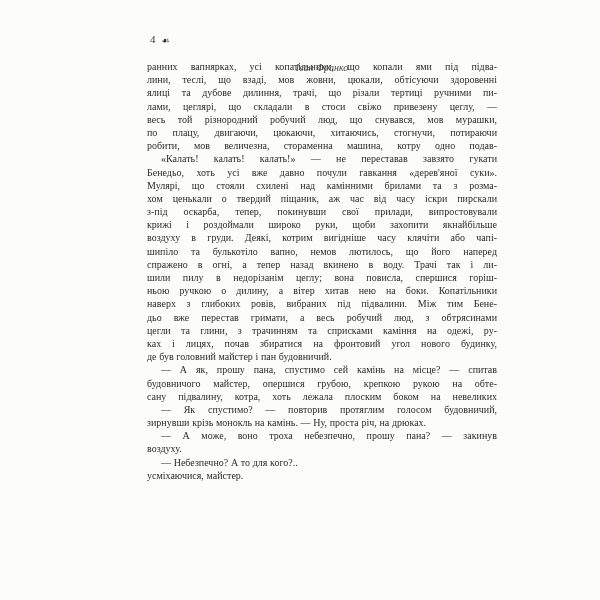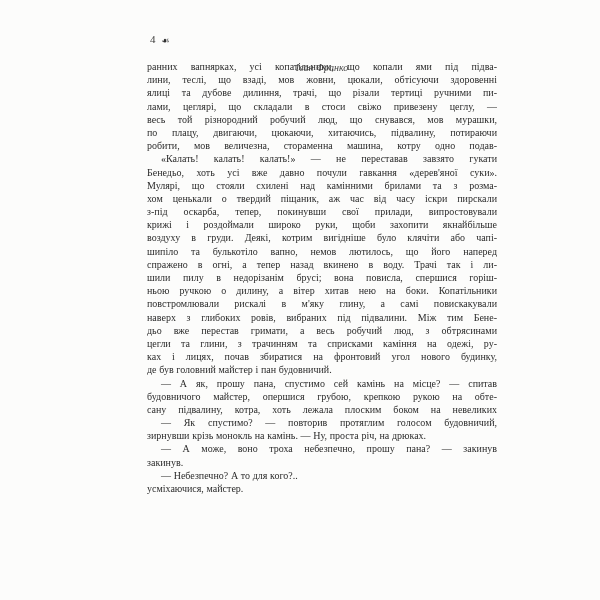--- a/index.html
+++ b/index.html
@@ -78,43 +78,42 @@
     <div class="running-header">
       <span class="page-num"><span>4</span>&nbsp;<span class="ornament">❧</span></span>
       <span class="running-title">Іван Франко</span>
     </div>
     <div class="text-block">
         <div class="line">ранних вапнярках, усі копатільники, що копали ями під підва-</div>
         <div class="line">лини, теслі, що взаді, мов жовни, цюкали, обтісуючи здоровенні</div>
         <div class="line">ялиці та дубове дилиння, трачі, що різали тертиці ручними пи-</div>
         <div class="line">лами, цеглярі, що складали в стоси свіжо привезену цеглу, —</div>
         <div class="line">весь той різнородний робучий люд, що снувався, мов мурашки,</div>
-        <div class="line">по плацу, двигаючи, цюкаючи, хитаючись, підвалину, потираючи</div>
+        <div class="line">по плацу, двигаючи, цюкаючи, хитаючись, стогнучи, потираючи</div>
         <div class="line">робити, мов величезна, стораменна машина, котру одно подав-</div>
         <div class="line indent">«Калать! калать! калать!» — не переставав завзято гукати</div>
         <div class="line">Бенедьо, хоть усі вже давно почули гавкання «дерев'яної суки».</div>
         <div class="line">Мулярі, що стояли схилені над камінними брилами та з розма-</div>
         <div class="line">хом ценькали о твердий піщаник, аж час від часу іскри пирскали</div>
         <div class="line">з-під оскарба, тепер, покинувши свої прилади, випростовували</div>
         <div class="line">крижі і роздоймали широко руки, щоби захопити якнайбільше</div>
-        <div class="line">воздуху в груди. Деякі, котрим вигідніше було клячіти або чапі-</div>
+        <div class="line">воздуху в груди. Деякі, котрим вигідніше часу клячіти або чапі-</div>
         <div class="line">шипіло та булькотіло вапно, немов лютилось, що його наперед</div>
         <div class="line">спражено в огні, а тепер назад вкинено в воду. Трачі так і ли-</div>
-        <div class="line">шили пилу в недорізанім брусі; вона повисла, спершися горіш-</div>
+        <div class="line">шили пилу в недорізанім цеглу; вона повисла, спершися горіш-</div>
         <div class="line">ньою ручкою о дилину, а вітер хитав нею на боки. Копатільники</div>
-        <div class="line">повстромлювали рискалі в м'яку глину, а самі повискакували</div>
         <div class="line">наверх з глибоких ровів, вибраних під підвалини. Між тим Бене-</div>
         <div class="line">дьо вже перестав гримати, а весь робучий люд, з обтрясинами</div>
         <div class="line">цегли та глини, з трачинням та сприсками каміння на одежі, ру-</div>
         <div class="line">ках і лицях, почав збиратися на фронтовий угол нового будинку,</div>
         <div class="line end">де був головний майстер і пан будовничий.</div>
         <div class="line indent">— А як, прошу пана, спустимо сей камінь на місце? — спитав</div>
         <div class="line">будовничого майстер, опершися грубою, крепкою рукою на обте-</div>
         <div class="line">сану підвалину, котра, хоть лежала плоским боком на невеликих</div>
         <div class="line indent">— Як спустимо? — повторив протяглим голосом будовничий,</div>
         <div class="line end">зирнувши крізь монокль на камінь. — Ну, проста річ, на дрюках.</div>
         <div class="line indent">— А може, воно троха небезпечно, прошу пана? — закинув</div>
-        <div class="line end">закинув.</div>
+        <div class="line end">воздуху.</div>
         <div class="line indent end">— Небезпечно? А то для кого?..</div>
         <div class="line end">усміхаючися, майстер.</div>
       </div>
   </div>
 </div>
 
 </body></html>

